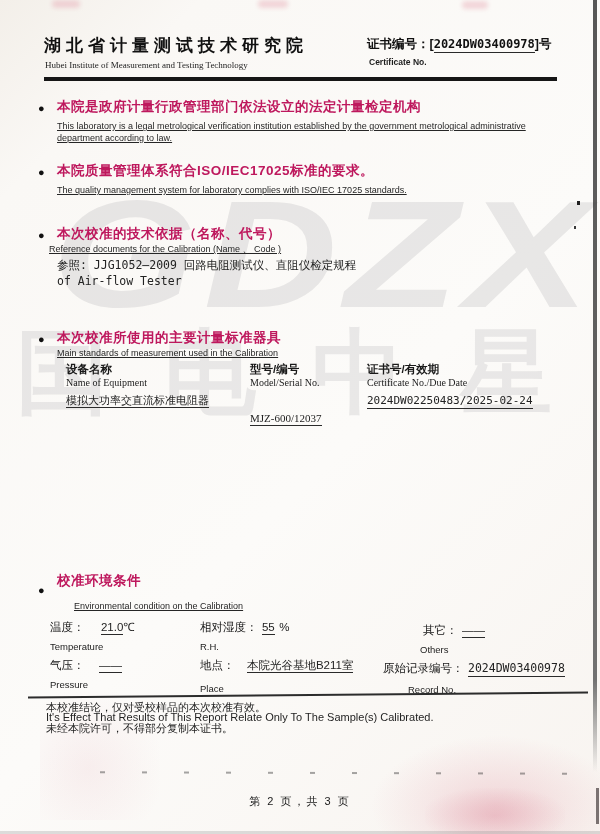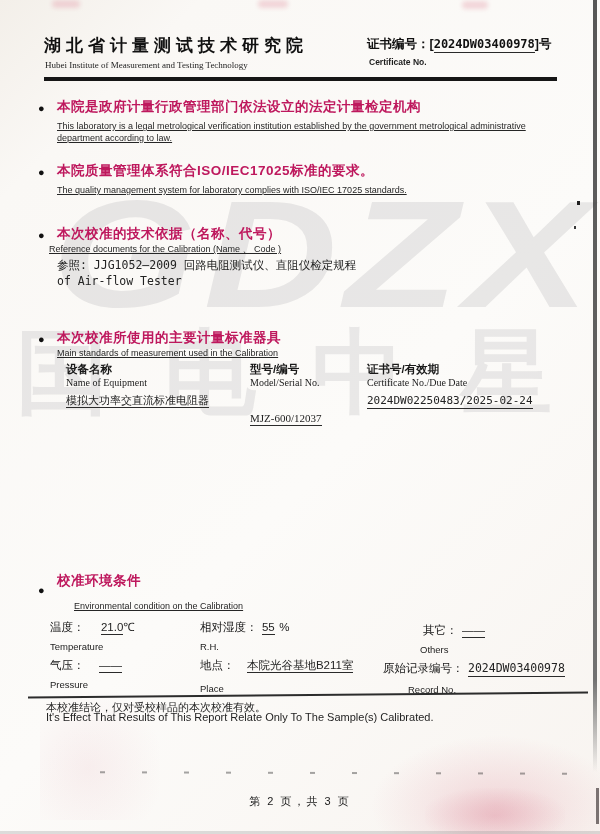--- a/index.html
+++ b/index.html
@@ -175,16 +175,17 @@
   <div class="abs content" style="left:383px;top:658px;">
     <span class="env-label">原始记录编号：</span>
     <span class="env-val u mono">2024DW03400978</span>
   </div>
   <div class="abs content env-en" style="left:408px;top:684px;">Record No.</div>
 
   <div class="abs rule2"></div>
 
   <div class="abs content note" style="left:46px;top:700px;">本校准结论，仅对受校样品的本次校准有效。</div>
   <div class="abs content note" style="left:46px;top:711px;">It's Effect That Results  of This Report Relate Only To The Sample(s) Calibrated.</div>
+  <div class="abs content note" style="left:46px;top:721px;">未经本院许可，不得部分复制本证书。</div>
 
   <div class="abs footer">第 2 页，共 3 页</div>
 
 </div>
 
 </body></html>

